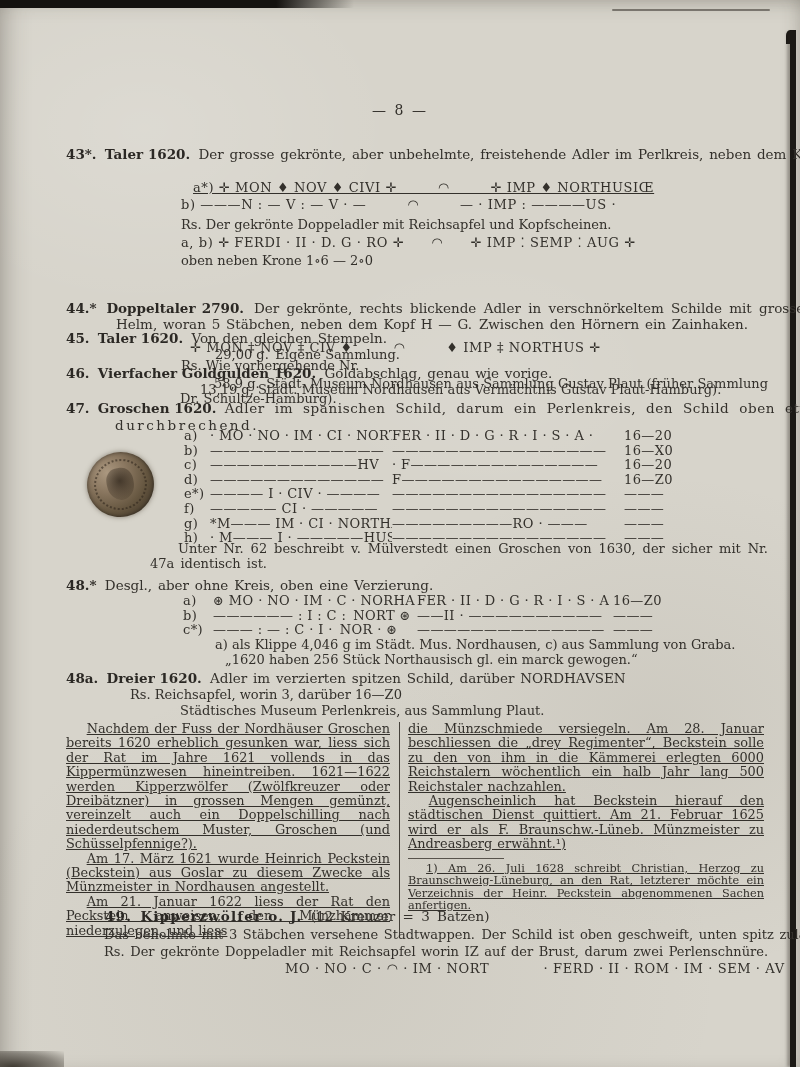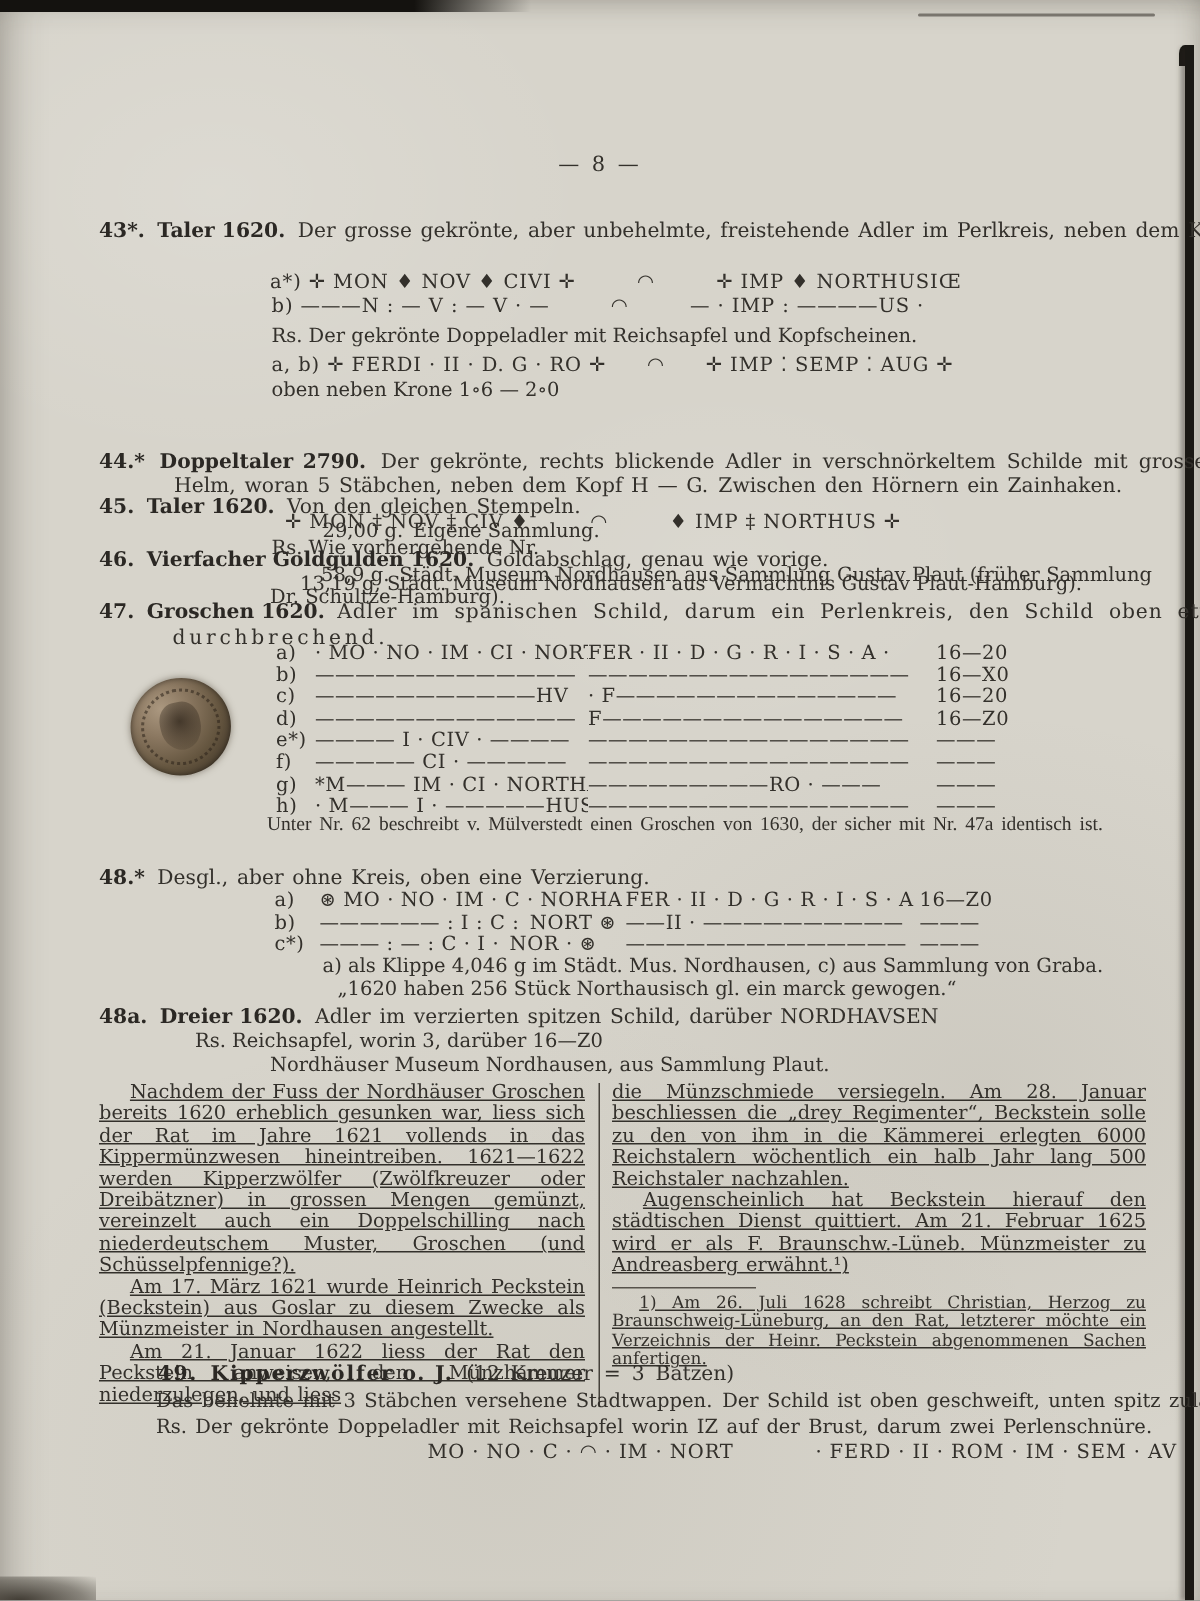--- a/index.html
+++ b/index.html
@@ -21,21 +21,21 @@
   .pageno{width:100%;text-align:center;font-size:14px;letter-spacing:2px;}
   .head{font-size:13.5px;}
   .head .b{margin-right:4px;}
   .desc{word-spacing:1.5px;}
   .desc-wide{word-spacing:5px;letter-spacing:.6px;}
   .sperr{letter-spacing:2.5px;}
   .insc{font-size:13px;letter-spacing:.6px;}
   .body{font-size:13px;}
   .hang{text-indent:-50px;padding-left:50px;text-align:justify;}
   .hang2{text-indent:34px;text-align:justify;}
-  .noteblk{text-indent:28px;text-align:justify;word-spacing:2px;font-family:Liberation Serif, serif;}
+  .noteblk{text-indent:28px;text-align:justify;word-spacing:2px;}
   
   .ctable{font-size:13px;letter-spacing:.4px;}
   .trow{display:grid;height:14.6px;line-height:14.6px;}
   .t47 .trow{grid-template-columns:26px 182px 232px 76px;}
   .t48 .trow{grid-template-columns:30px 204px 196px 76px;}
   .cell{overflow:hidden;white-space:nowrap;}
   
   .cols{display:flex;font-size:12.9px;line-height:14.4px;}
   .colL{width:324px;text-align:justify;word-spacing:1px;}
   .colR{width:356px;text-align:justify;word-spacing:1px;}
@@ -79,21 +79,21 @@
   <div class="right-bar"></div>
   <div class="bl-smudge"></div>
 
   <div class="abs pageno" style="top:102px;left:0;">—  8  —</div>
 
   <div class="abs head" style="left:66px;top:146px;width:703px;">
     <span class="b">43*.</span>
     <span class="b">Taler 1620.</span>
     <span class="desc">Der grosse gekrönte, aber unbehelmte, freistehende Adler im Perlkreis, neben dem Kopf H—G</span>
   </div>
-  <div class="abs insc" style="left:180px;top:180px;">a*) ✛ MON ♦ NOV ♦ CIVI ✛   ◠   ✛ IMP ♦ NORTHUSIŒ</div>
+  <div class="abs insc" style="left:193px;top:180px;text-decoration:underline;">a*) ✛ MON ♦ NOV ♦ CIVI ✛   ◠   ✛ IMP ♦ NORTHUSIŒ</div>
   <div class="abs body" style="left:181px;top:217px;">Rs. Der gekrönte Doppeladler mit Reichsapfel und Kopfscheinen.</div>
   <div class="abs insc" style="left:181px;top:197px;">b) ———N : — V : — V · —   ◠   — · IMP : ————US ·</div>
   <div class="abs insc" style="left:181px;top:235px;">a, b) ✛ FERDI · II · D. G · RO ✛  ◠  ✛ IMP ⁚ SEMP ⁚ AUG ✛</div>
   <div class="abs body" style="left:181px;top:253px;">oben neben Krone 1∘6 — 2∘0</div>
 
   <div class="abs head wrap hang" style="left:66px;top:300px;width:701px;">
     <span class="b">44.*</span>
     <span class="b">Doppeltaler 2790.</span>
     <span class="desc">Der gekrönte, rechts blickende Adler in verschnörkeltem Schilde mit grossem Helm, woran 5 Stäbchen, neben dem Kopf H — G. Zwischen den Hörnern ein Zainhaken.</span>
   </div>
@@ -202,21 +202,21 @@
   </div>
   <div class="abs body" style="left:215px;top:637px;">a) als Klippe 4,046 g im Städt. Mus. Nordhausen, c) aus Sammlung von Graba.</div>
   <div class="abs body" style="left:225px;top:652px;">„1620 haben 256 Stück Northausisch gl. ein marck gewogen.“</div>
 
   <div class="abs head" style="left:66px;top:670px;">
     <span class="b">48a.</span>
     <span class="b">Dreier 1620.</span>
     <span class="desc">Adler im verzierten spitzen Schild, darüber NORDHAVSEN</span>
   </div>
   <div class="abs body" style="left:130px;top:687px;">Rs. Reichsapfel, worin 3, darüber 16—Z0</div>
-  <div class="abs body" style="left:180px;top:703px;">Nordhäuser Museum Nordhausen, aus Sammlung Plaut.</div>
+  <div class="abs body" style="left:180px;top:703px;">Städtisches Museum Perlenkreis, aus Sammlung Plaut.</div>
 
   <div class="abs cols wrap" style="left:66px;top:722px;width:702px;">
     <div class="colL">
       <p>Nachdem der Fuss der Nordhäuser Groschen bereits 1620 erheblich gesunken war, liess sich der Rat im Jahre 1621 vollends in das Kippermünzwesen hineintreiben. 1621—1622 werden Kipperzwölfer (Zwölfkreuzer oder Dreibätzner) in grossen Mengen gemünzt, vereinzelt auch ein Doppelschilling nach niederdeutschem Muster, Groschen (und Schüsselpfennige?).</p>
       <p>Am 17. März 1621 wurde Heinrich Peckstein (Beckstein) aus Goslar zu diesem Zwecke als Münzmeister in Nordhausen angestellt.</p>
       <p>Am 21. Januar 1622 liess der Rat den Peckstein anweisen, den Münzhammer niederzulegen, und liess</p>
     </div>
     <div class="colsep"></div>
     <div class="colR">
       <p class="noind">die Münzschmiede versiegeln. Am 28. Januar beschliessen die „drey Regimenter“, Beckstein solle zu den von ihm in die Kämmerei erlegten 6000 Reichstalern wöchentlich ein halb Jahr lang 500 Reichstaler nachzahlen.</p>

